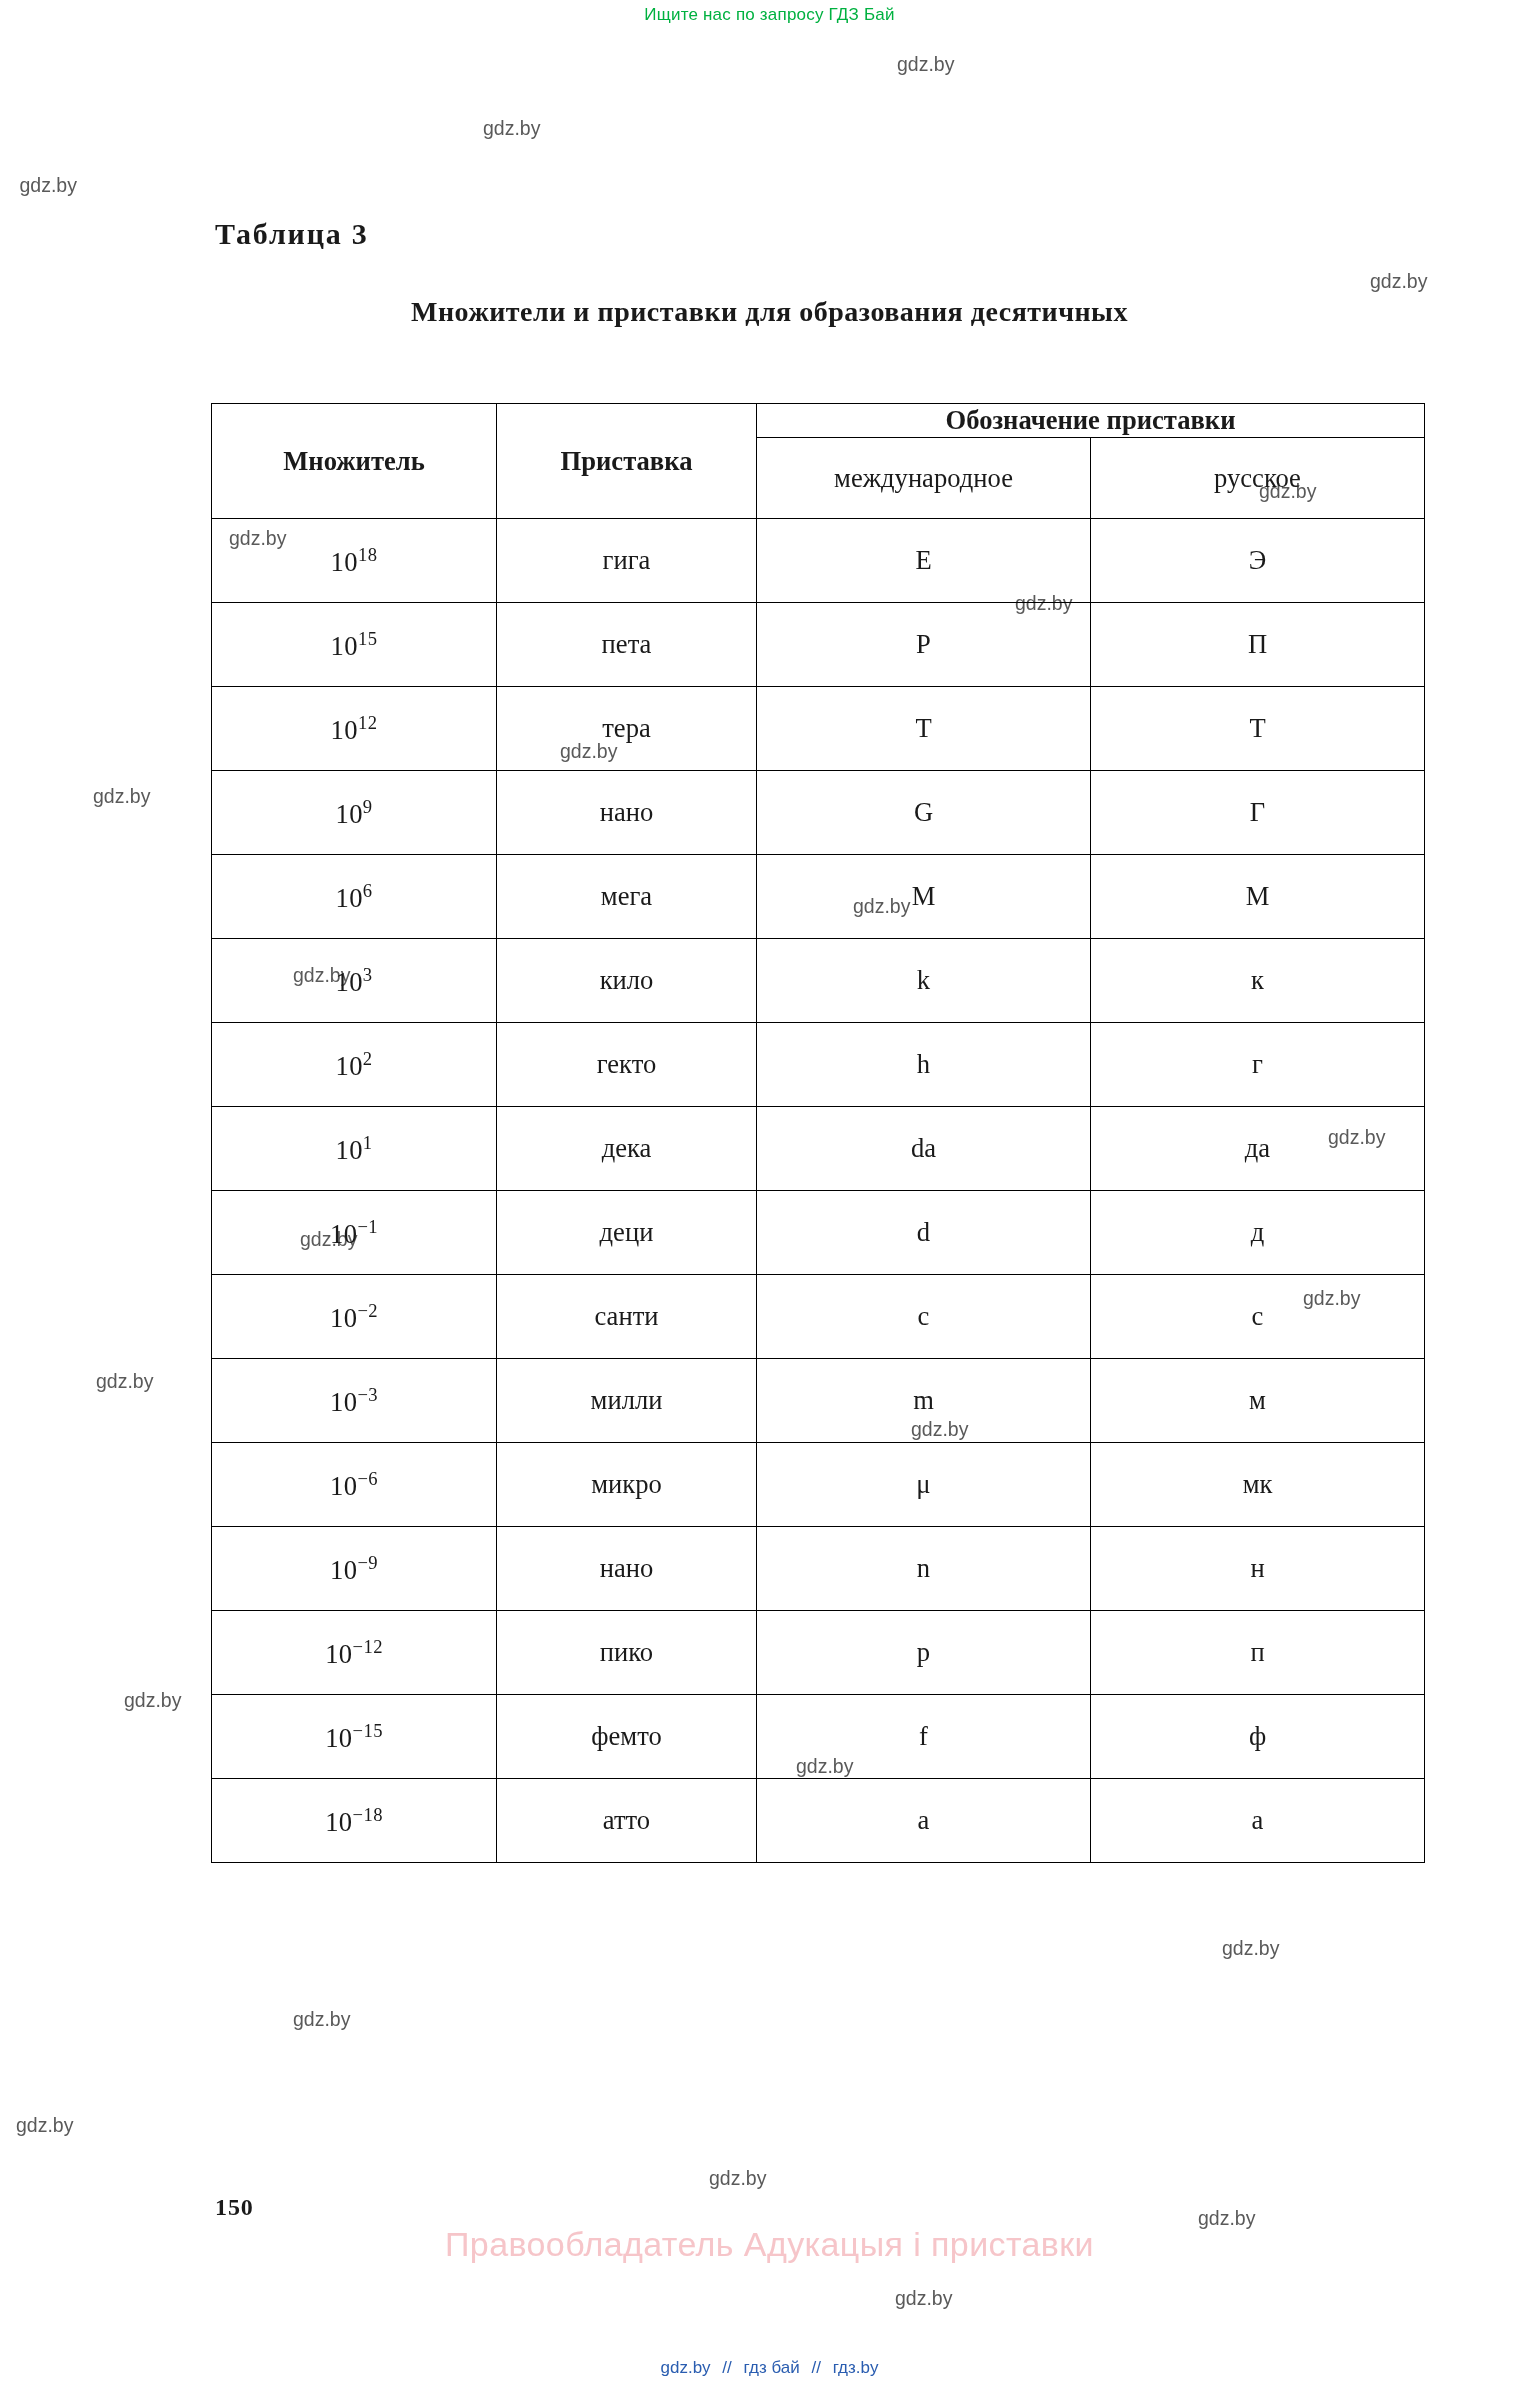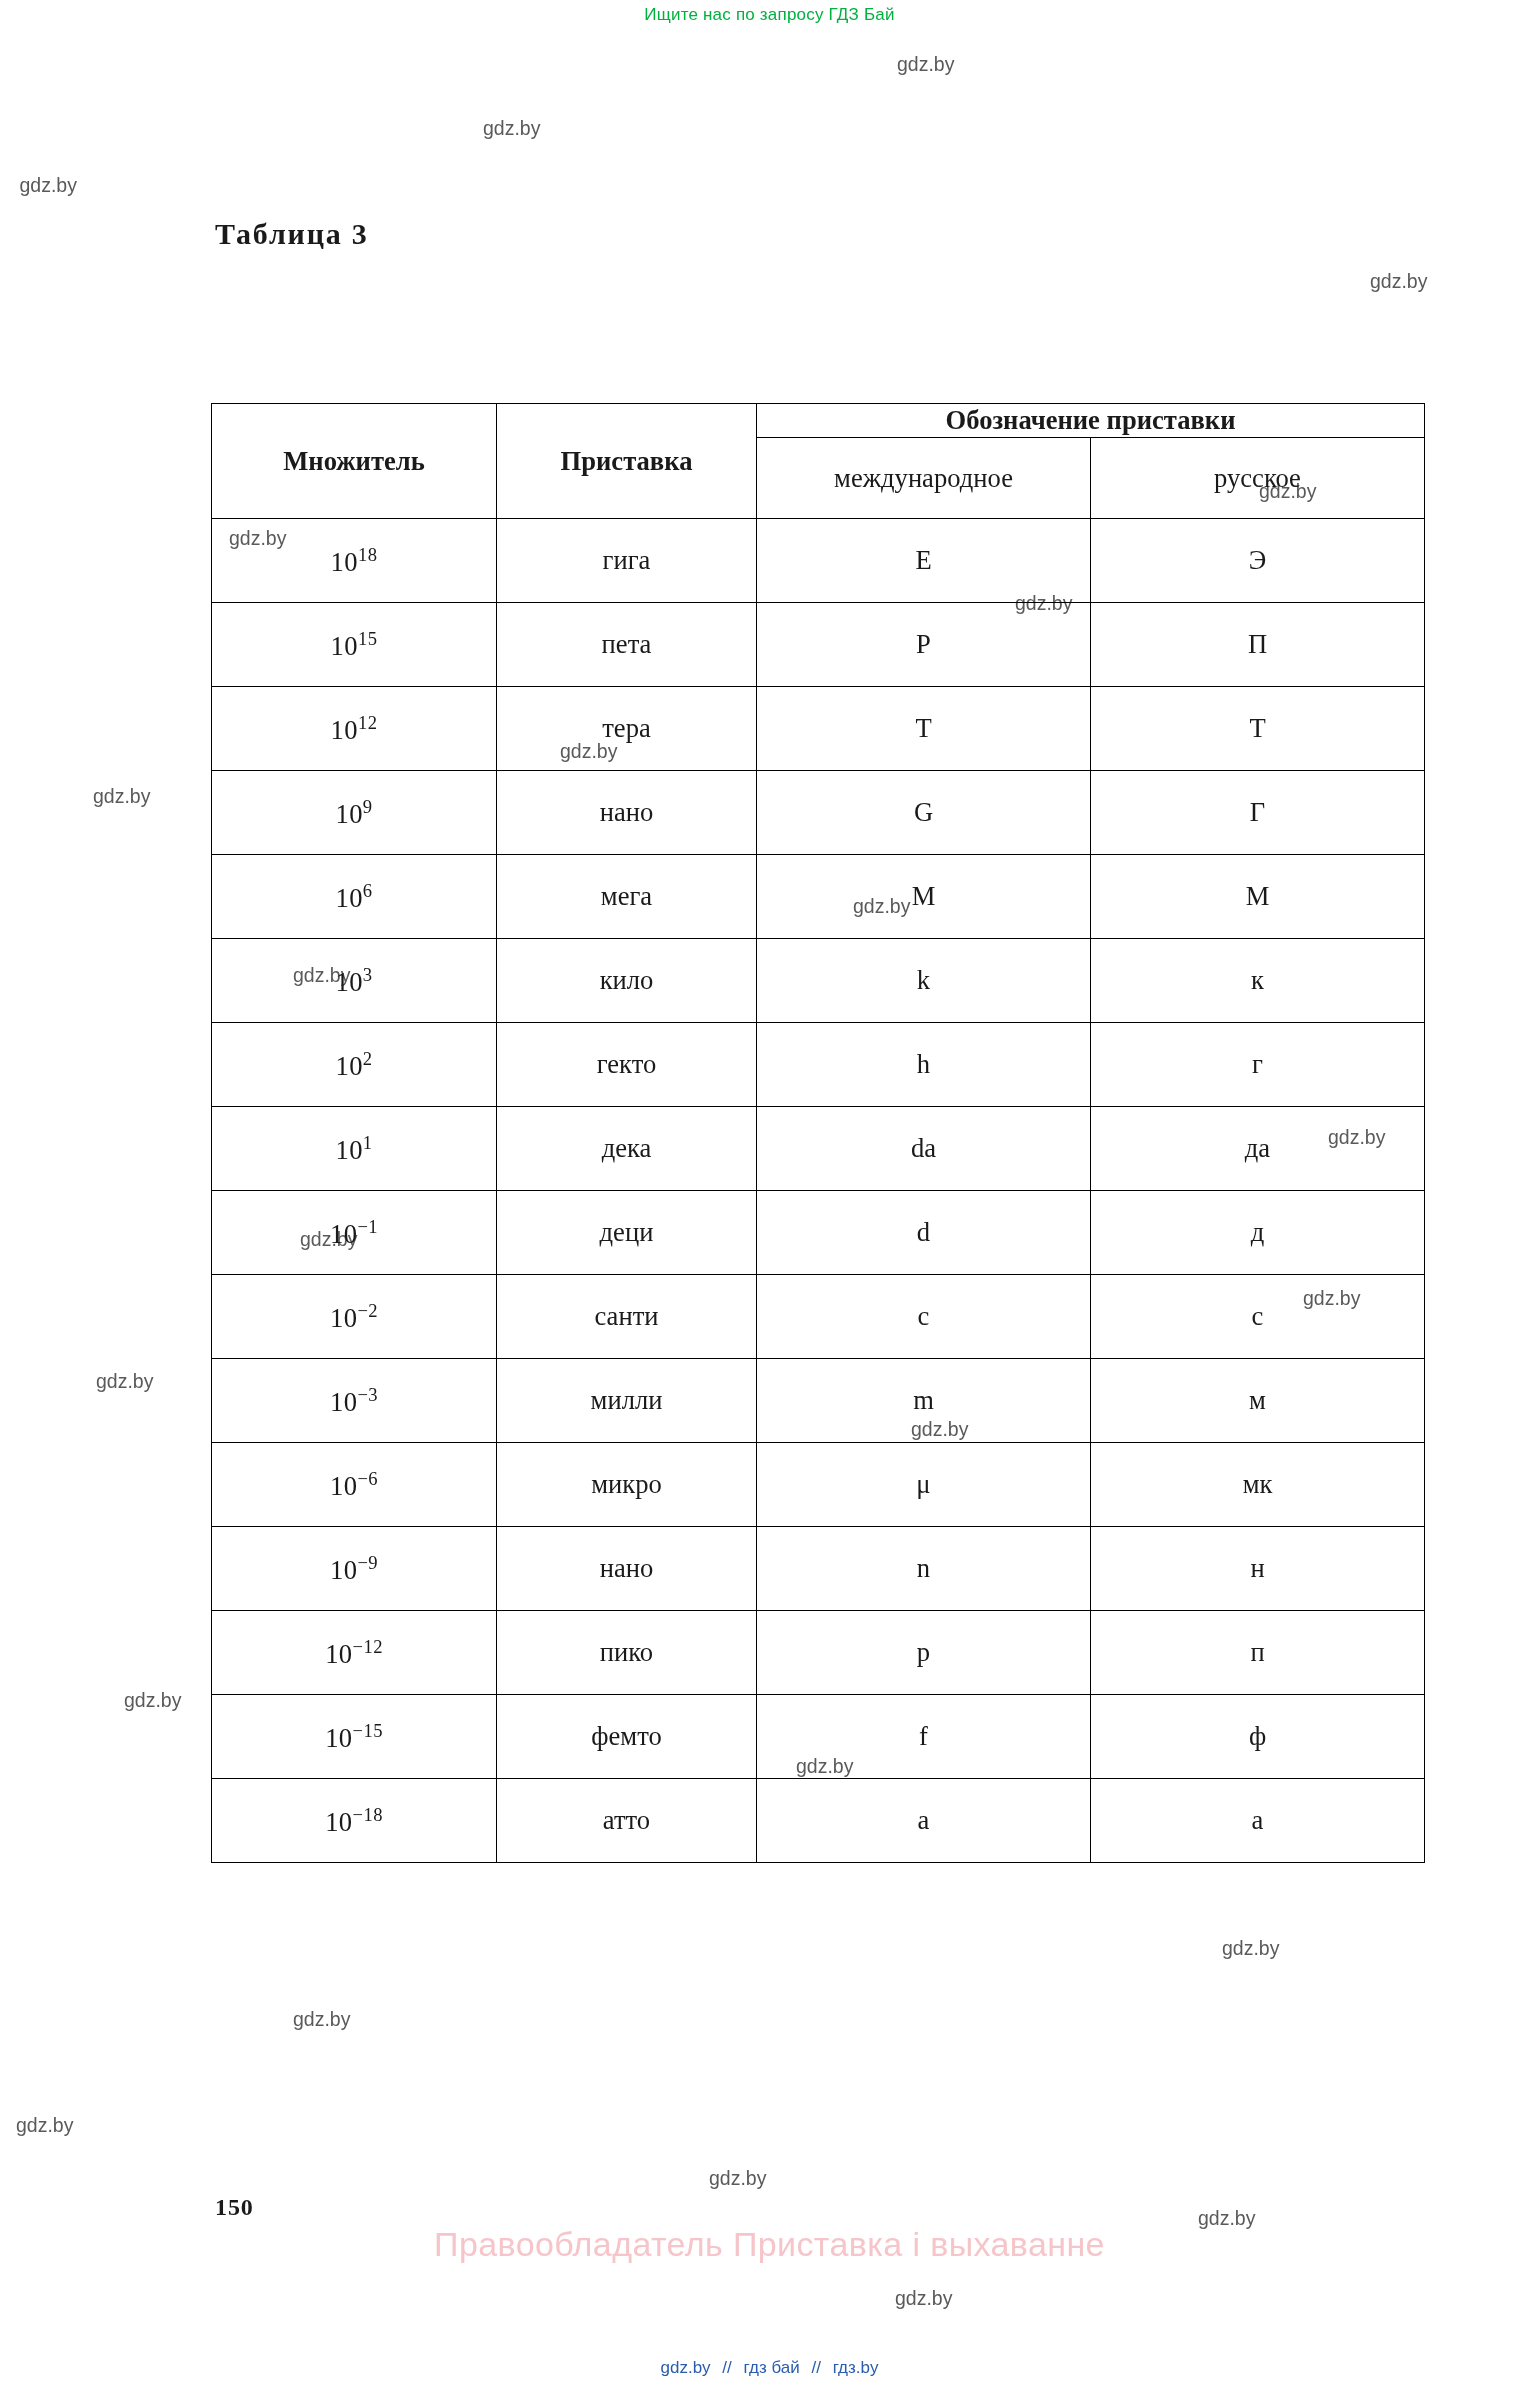--- a/index.html
+++ b/index.html
@@ -161,20 +161,21 @@
     <div class="wm" style="left: 293px; top: 2008px;">gdz.by</div>
     <div class="wm" style="left: 16px; top: 2114px;">gdz.by</div>
     <div class="wm" style="left: 709px; top: 2167px;">gdz.by</div>
     <div class="wm" style="left: 1198px; top: 2207px;">gdz.by</div>
     <div class="wm" style="left: 895px; top: 2287px;">gdz.by</div>
   </div>
 
 <div class="table-label">Таблица 3</div>
 
 <div class="title">
+  <span class="line">Множители и приставки для образования десятичных</span>
 </div>
 
 <table class="main">
   <thead>
     <tr>
       <th class="h-mult" rowspan="2">Множитель</th>
       <th class="h-pref" rowspan="2">Приставка</th>
       <th class="h-desig" colspan="2">Обозначение приставки</th>
     </tr>
     <tr class="sub-row">
@@ -276,21 +277,21 @@
       <tr class="row-h">
         <td class="cell-mult"><span>10</span><sup>−18</sup></td>
         <td class="cell-pref">атто</td>
         <td class="cell-sym">a</td>
         <td class="cell-sym">а</td>
       </tr>
     </tbody>
 </table>
 
 <div class="page-number">150</div>
-<div class="copyright">Правообладатель Приставка i выхаванне</div>
+<div class="copyright">Правообладатель Адукацыя i приставки</div>
 
 <div class="bottom-links">
   <span>gdz.by</span>
   <span class="sep">//</span>
   <span>гдз бай</span>
   <span class="sep">//</span>
   <span>гдз.by</span>
 </div>
 
 

